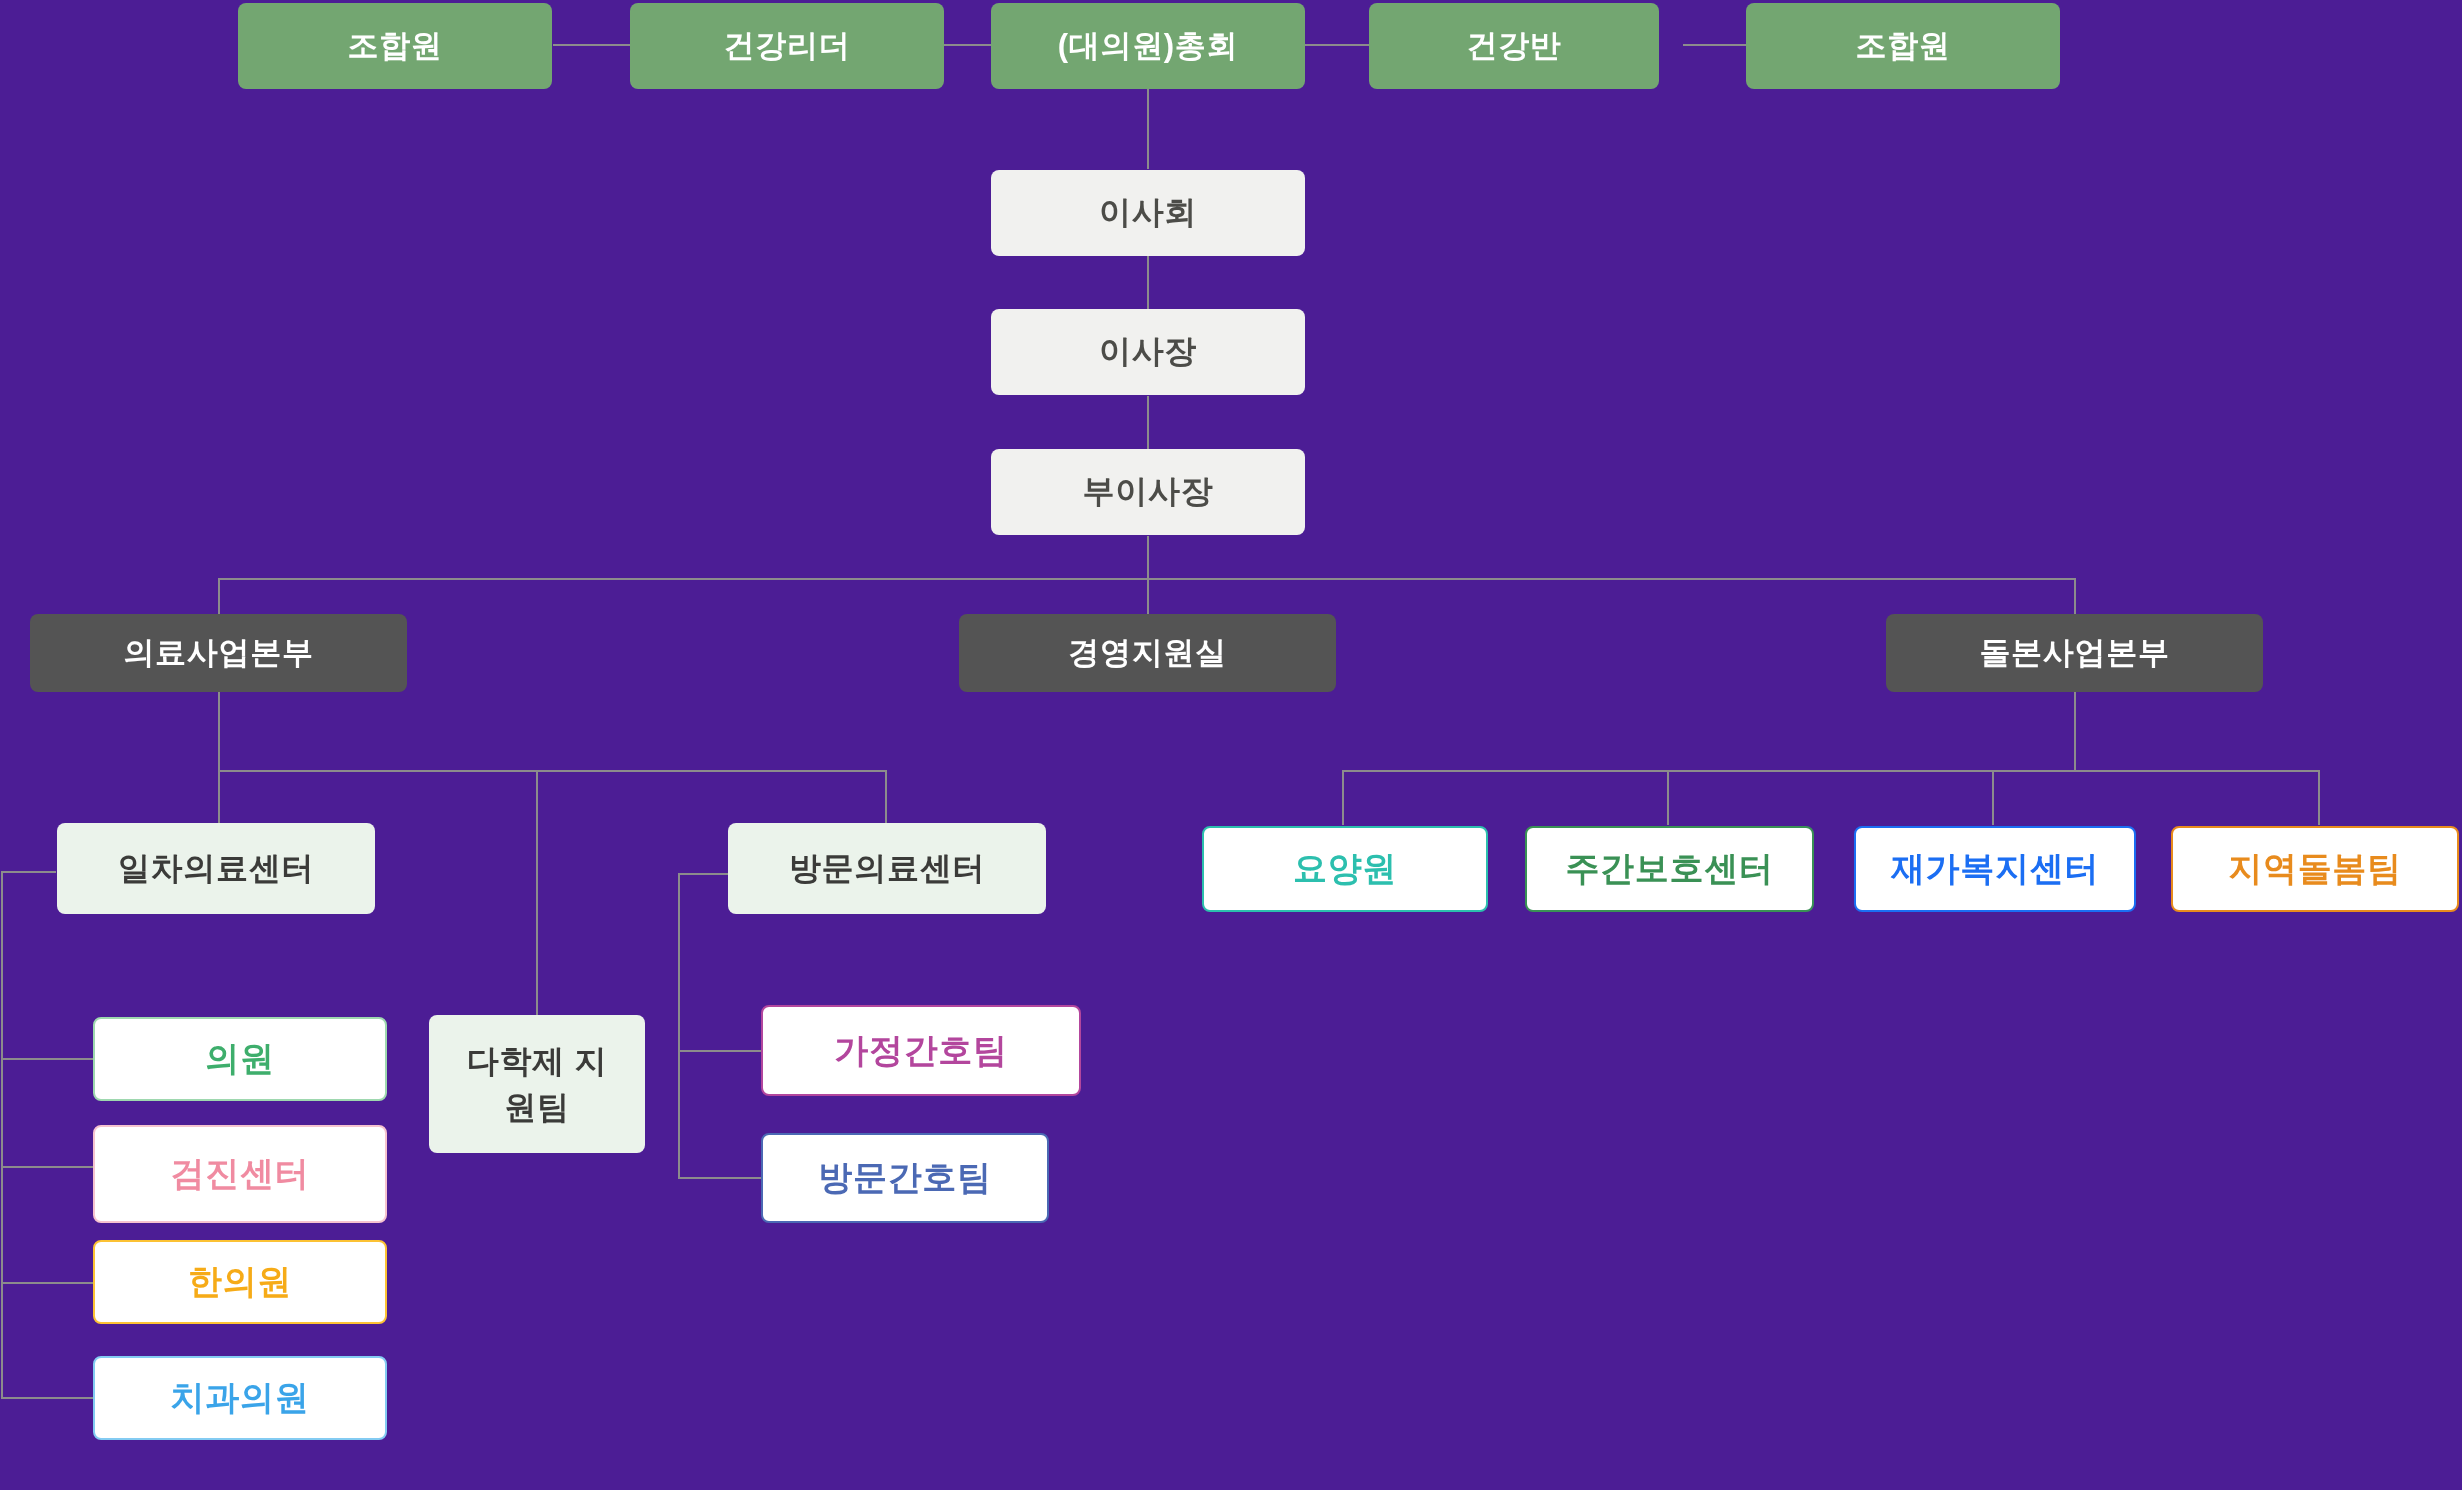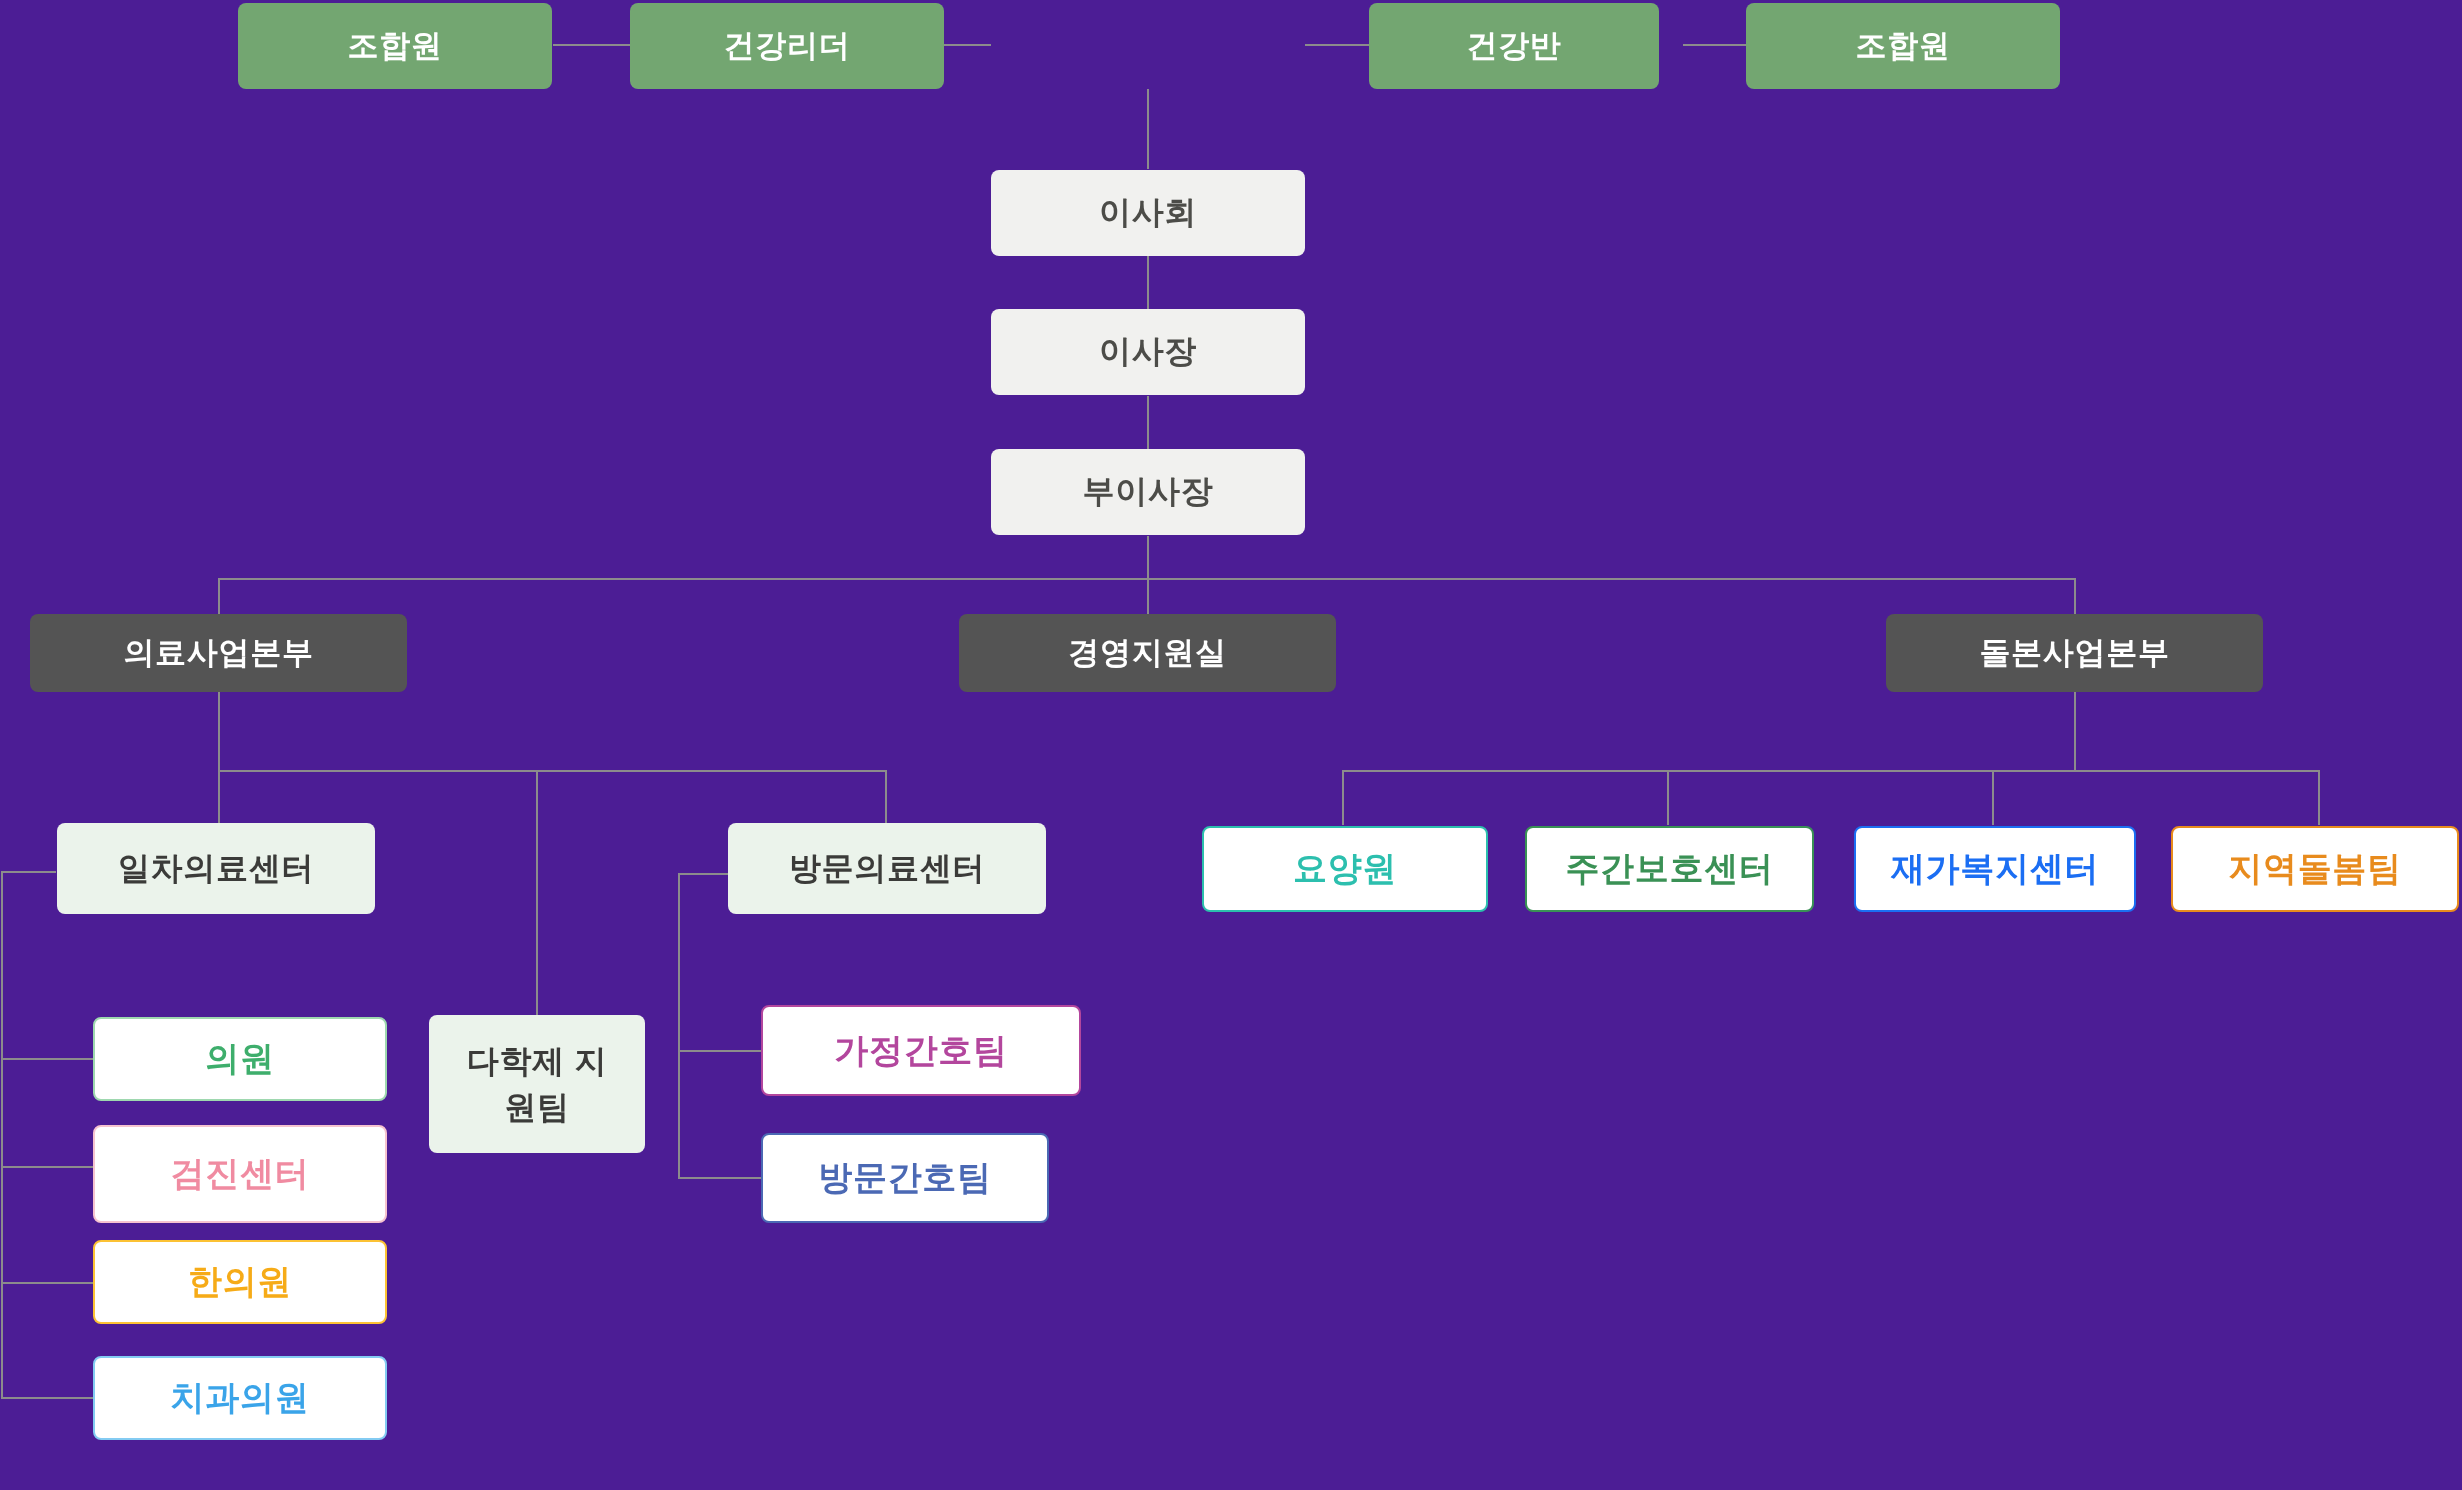--- a/index.html
+++ b/index.html
@@ -67,20 +67,21 @@
 
   <div class="vline" style="left:2074px;top:692px;height:78px"></div>
   <div class="hline" style="left:1342px;top:770px;width:978px"></div>
   <div class="vline" style="left:1342px;top:770px;height:55px"></div>
   <div class="vline" style="left:1667px;top:770px;height:55px"></div>
   <div class="vline" style="left:1992px;top:770px;height:55px"></div>
   <div class="vline" style="left:2318px;top:770px;height:55px"></div>
 
   <div class="box green" style="left:238px;top:3.4px;width:314px;height:86px">조합원</div>
   <div class="box green" style="left:630px;top:3.4px;width:314px;height:86px">건강리더</div>
+  <div class="box green" style="left:991px;top:3.4px;width:314px;height:86px">(대의원)총회</div>
   <div class="box green" style="left:1369px;top:3.4px;width:290px;height:86px">건강반</div>
   <div class="box green" style="left:1746px;top:3.4px;width:314px;height:86px">조합원</div>
 
   <div class="box gray" style="left:991px;top:170px;width:314px;height:86px">이사회</div>
   <div class="box gray" style="left:991px;top:309px;width:314px;height:86px">이사장</div>
   <div class="box dark" style="left:30px;top:614px;width:377px;height:78px">의료사업본부</div>
 
   <div class="box gray" style="left:991px;top:449px;width:314px;height:86px">부이사장</div>
   <div class="box dark" style="left:959px;top:614px;width:377px;height:78px">경영지원실</div>
   <div class="box dark" style="left:1886px;top:614px;width:377px;height:78px">돌본사업본부</div>

